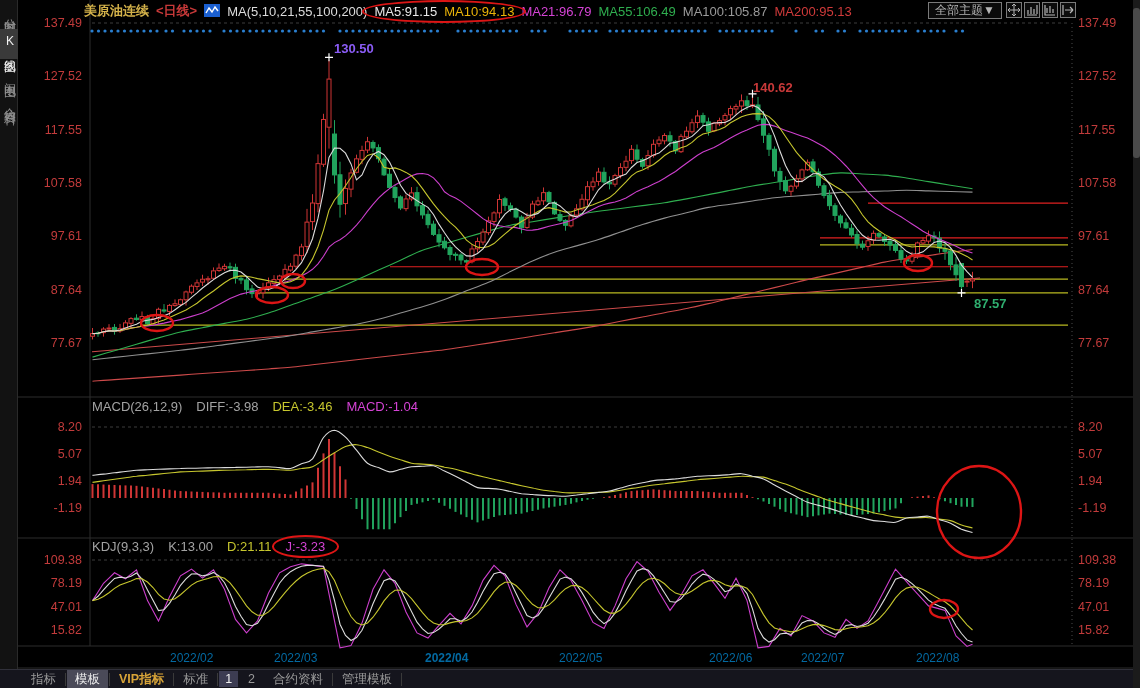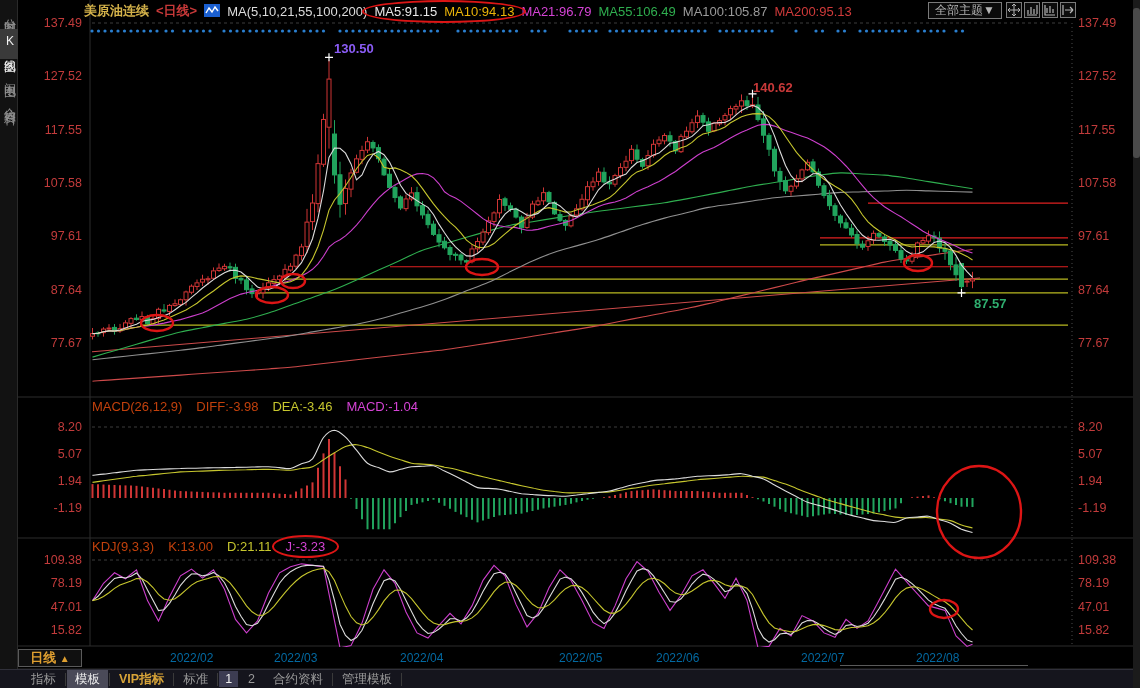--- a/index.html
+++ b/index.html
@@ -21,21 +21,21 @@
 #themebtn{position:absolute;left:928px;top:2px;width:74px;height:17px;background:#0a0a0a;border:1px solid #7a7a7a;
  color:#b5b5b5;font-size:12px;line-height:15px;z-index:20;cursor:pointer}
 .winic{position:absolute;top:2px;width:16px;height:16px;border:1px solid #7a7a7a;background:#0c0c0c;z-index:20;cursor:pointer}
 
 .axlab{position:absolute;color:#c23b3b;font-size:12.5px;z-index:15;pointer-events:none}
 .axlab.l{width:56px;text-align:right}
 .datelab{position:absolute;color:#0369a1;font-size:12px;top:651px;z-index:15}
 .annlab{position:absolute;font-size:13px;font-weight:bold;z-index:25;pointer-events:none}
 
 .ind-head{position:absolute;left:92px;display:flex;gap:14px;font-size:13px;z-index:20;white-space:nowrap}
-.c-white{color:#c2410c}.c-yellow{color:#c6c62e}.c-mag{color:#d543d5}
+.c-white{color:#a3a3a3}.c-yellow{color:#c6c62e}.c-mag{color:#d543d5}
 
 #cv{position:absolute;left:0;top:0;z-index:5}
 
 .red-ellipse{position:absolute;border:2px solid #dd1515;border-radius:50%;z-index:40;pointer-events:none}
 
 #axisrow{position:absolute;left:18px;top:647px;width:1122px;height:21px;background:#000;z-index:10}
 #perbox{position:absolute;left:0px;top:2px;width:64px;height:18px;border:1px solid #5a5a5a;background:#101010;
  color:#e0a030;font-size:13px;font-weight:bold;text-align:center;line-height:16px;cursor:pointer}
 #perbox .tri{font-size:10px}
 #scrollline{position:absolute;left:822px;top:18px;width:188px;height:0;border-top:1px solid #5a5a5a}
@@ -748,27 +748,20 @@
     <span class="c-white">KDJ(9,3,3)</span>
     <span class="c-white">K:13.00</span>
     <span class="c-yellow">D:21.11</span>
     <span class="c-mag" id="j-val">J:-3.23</span>
   </div>
 
   <div class="annlab" style="left:334px;top:41px;color:#8b5cf6">130.50</div>
   <div class="annlab" style="left:753px;top:80px;color:#c83939">140.62</div>
   <div class="annlab" style="left:974px;top:296px;color:#2fae6f">87.57</div>
 
-  <div id="axisrow">
-    <div id="perbox">
-      <span>日线</span>
-      <span class="tri">▲</span>
-    </div>
-    <div id="scrollline"></div>
-  </div>
 
   <div id="bottombar">
       <div style="width: 22px;"></div>
       <div class="btab">指标</div>
       <div class="bsep"></div>
       <div class="btab active">模板</div>
       <div class="bsep"></div>
       <div class="btab vip">VIP指标</div>
       <div class="bsep"></div>
       <div class="btab">标准</div>
@@ -809,20 +802,20 @@
     <div class="axlab l" style="left: 26px; top: 553px;">109.38</div>
     <div class="axlab" style="left: 1078px; top: 553px;">109.38</div>
     <div class="axlab l" style="left: 26px; top: 576px;">78.19</div>
     <div class="axlab" style="left: 1078px; top: 576px;">78.19</div>
     <div class="axlab l" style="left: 26px; top: 600px;">47.01</div>
     <div class="axlab" style="left: 1078px; top: 600px;">47.01</div>
     <div class="axlab l" style="left: 26px; top: 623px;">15.82</div>
     <div class="axlab" style="left: 1078px; top: 623px;">15.82</div>
     <div class="datelab" style="left: 170px;">2022/02</div>
     <div class="datelab" style="left: 274px;">2022/03</div>
-    <div class="datelab" style="left: 400px;">2022/04</div>
+    <div class="datelab" style="left: 425px; font-weight: bold;">2022/04</div>
     <div class="datelab" style="left: 559px;">2022/05</div>
-    <div class="datelab" style="left: 656px;">2022/06</div>
+    <div class="datelab" style="left: 709px;">2022/06</div>
     <div class="datelab" style="left: 801px;">2022/07</div>
     <div class="datelab" style="left: 916px;">2022/08</div>
     <div class="red-ellipse" style="left: 362.406px; top: -0.5px; width: 163.984px; height: 23px;"></div>
     <div class="red-ellipse" style="left: 271.547px; top: 535px; width: 67.75px; height: 23px;"></div>
   </div>
 
 </body></html>

